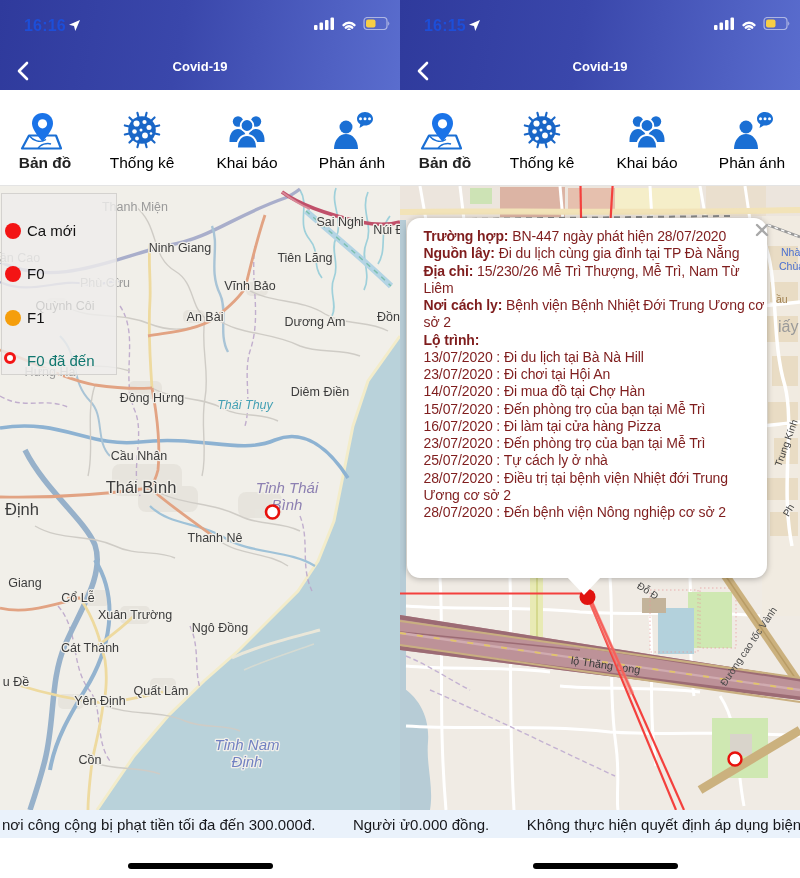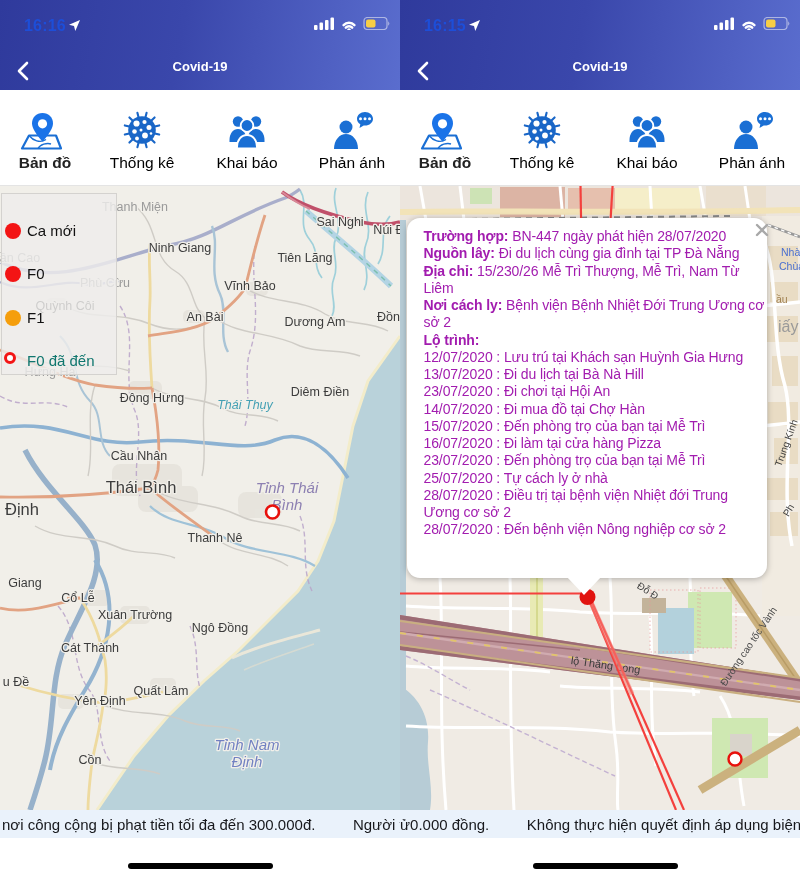--- a/index.html
+++ b/index.html
@@ -363,29 +363,28 @@
     <circle cx="187.5" cy="411" r="8" fill="#e11310"></circle>
     <circle cx="335" cy="573" r="6.5" fill="#fff" stroke="#e8100c" stroke-width="2.4"></circle>
   </svg>
   </div>
 
   <div style="position:absolute;left:6.5px;top:218px;width:360px;height:360px;background:#fff;border-radius:13px;box-shadow:0 1px 6px rgba(0,0,0,0.28);"></div>
   <svg style="position:absolute;left:166px;top:576px;" width="36" height="20" viewBox="0 0 36 20">
         <polygon points="0,0 36,0 18,19" fill="#fff"></polygon>
       </svg>
   <div style="position:absolute;left:6.5px;top:218px;width:360px;height:347px;overflow:hidden;border-radius:13px;">
-    <div style="padding:10px 17px 0 17px;font-size:14px;line-height:17.25px;color:#a21caf;letter-spacing:-0.1px;">
+    <div style="padding:10px 17px 0 17px;font-size:14px;line-height:17.25px;color:#7f1d1d;letter-spacing:-0.1px;">
       <div style="white-space:nowrap;"><b>Trường hợp:</b> BN-447 ngày phát hiện 28/07/2020</div>
       <div style="white-space:nowrap;"><b>Nguồn lây:</b> Đi du lịch cùng gia đình tại TP Đà Nẵng</div>
       <div style="white-space:nowrap;"><b>Địa chỉ:</b> 15/230/26 Mễ Trì Thượng, Mễ Trì, Nam Từ</div>
       <div style="white-space:nowrap;">Liêm</div>
       <div style="white-space:nowrap;"><b>Nơi cách ly:</b> Bệnh viện Bệnh Nhiệt Đới Trung Ương cơ</div>
       <div style="white-space:nowrap;">sở 2</div>
       <div style="white-space:nowrap;"><b>Lộ trình:</b></div>
-      <div style="white-space:nowrap;">12/07/2020 : Lưu trú tại Khách sạn Huỳnh Gia Hưng</div>
       <div style="white-space:nowrap;">13/07/2020 : Đi du lịch tại Bà Nà Hill</div>
       <div style="white-space:nowrap;">23/07/2020 : Đi chơi tại Hội An</div>
       <div style="white-space:nowrap;">14/07/2020 : Đi mua đồ tại Chợ Hàn</div>
       <div style="white-space:nowrap;">15/07/2020 : Đến phòng trọ của bạn tại Mễ Trì</div>
       <div style="white-space:nowrap;">16/07/2020 : Đi làm tại cửa hàng Pizza</div>
       <div style="white-space:nowrap;">23/07/2020 : Đến phòng trọ của bạn tại Mễ Trì</div>
       <div style="white-space:nowrap;">25/07/2020 : Tự cách ly ở nhà</div>
       <div style="white-space:nowrap;">28/07/2020 : Điều trị tại bệnh viện Nhiệt đới Trung</div>
       <div style="white-space:nowrap;">Ương cơ sở 2</div>
       <div style="white-space:nowrap;">28/07/2020 : Đến bệnh viện Nông nghiệp cơ sở 2</div>

